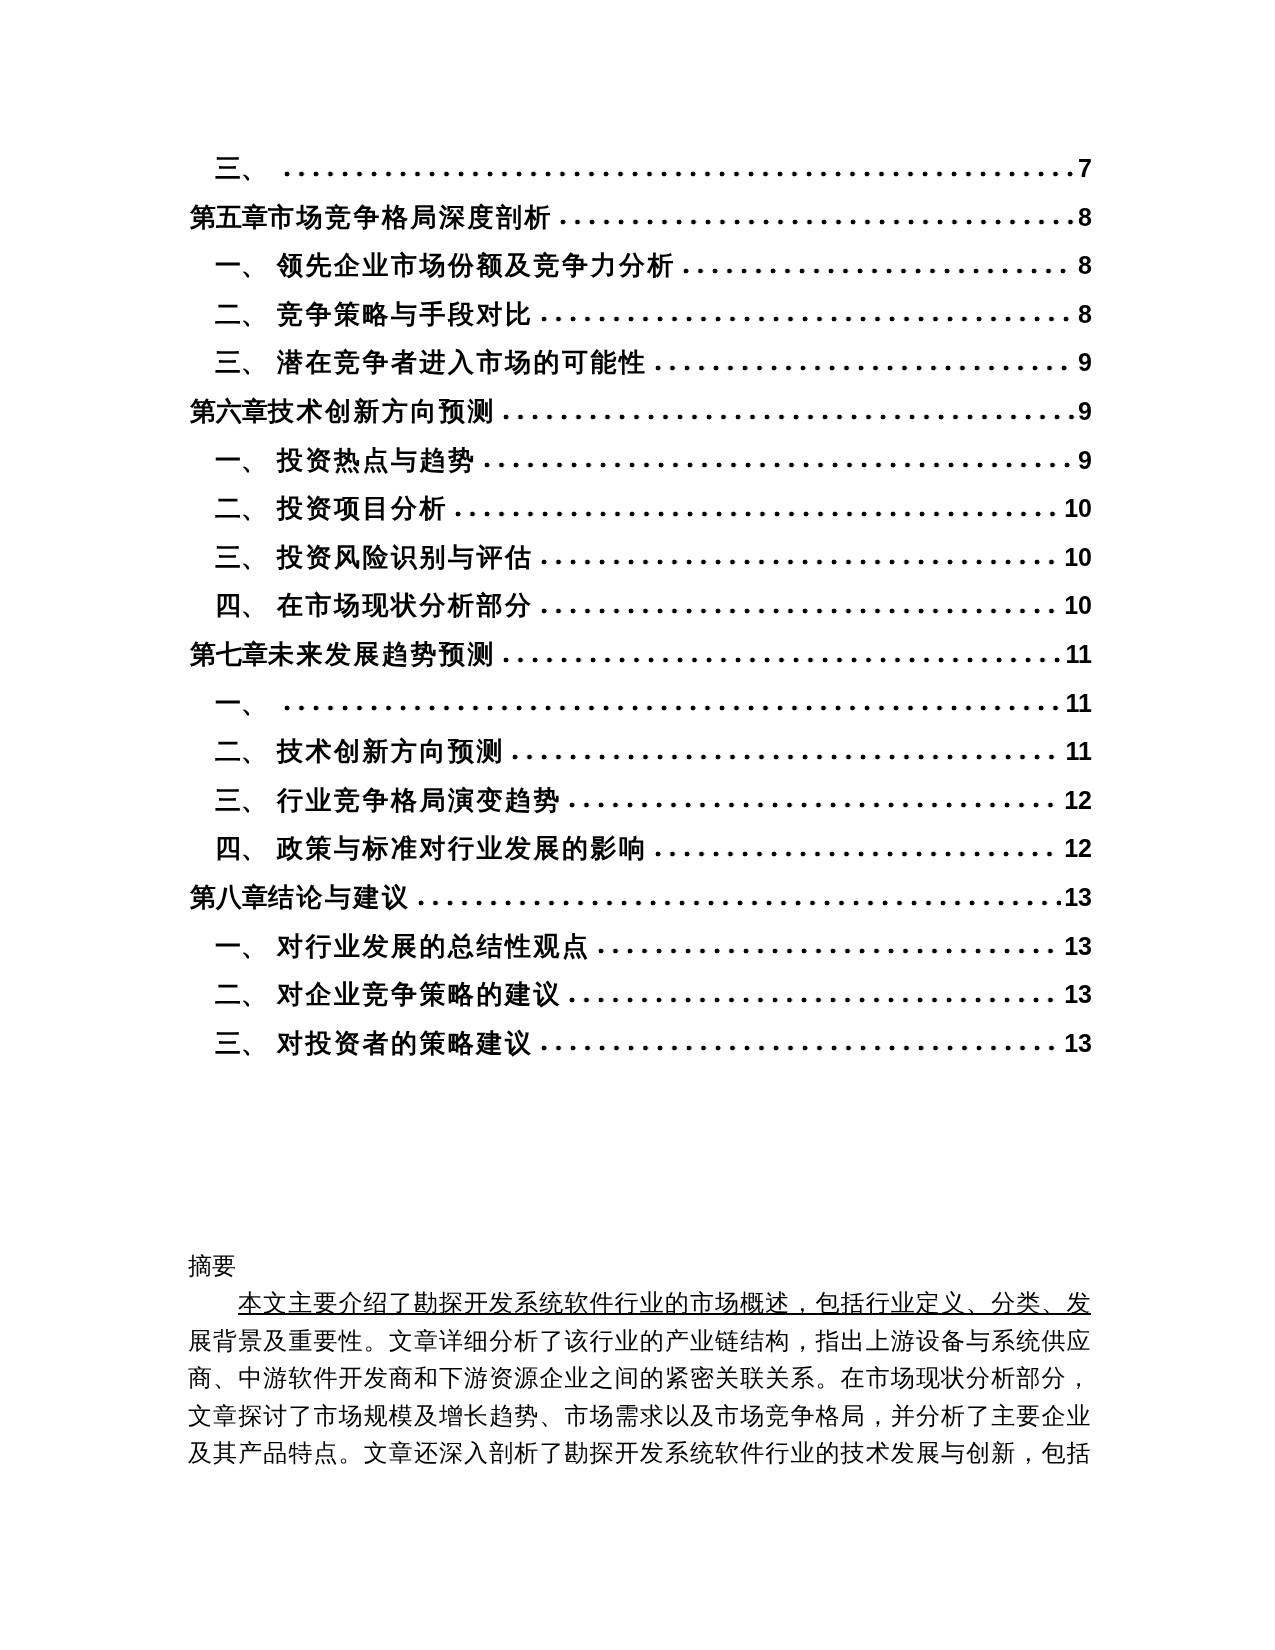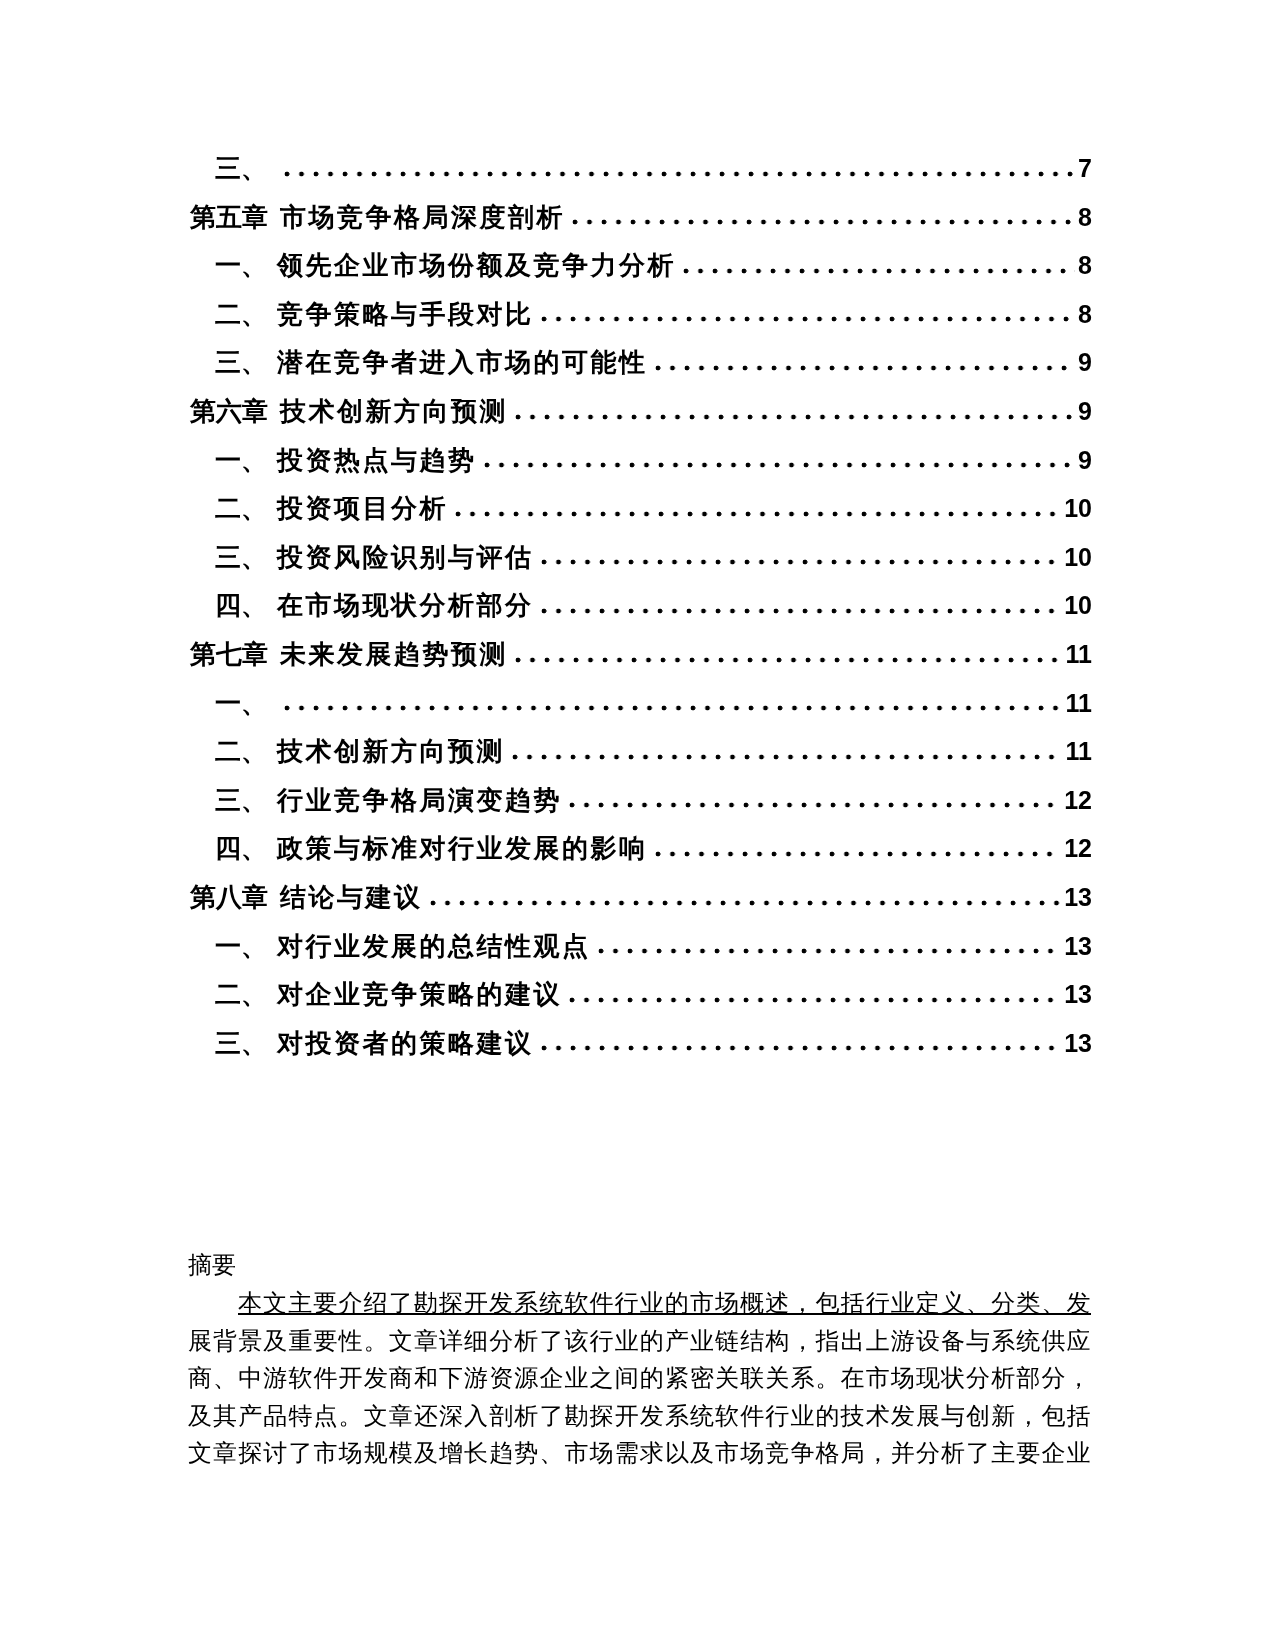--- a/index.html
+++ b/index.html
@@ -30,21 +30,21 @@
     line-height: 48.6px;
     font-family: "Liberation Sans", sans-serif;
     font-weight: 700;
     font-size: 26px;
     letter-spacing: 2.5px;
     white-space: nowrap;
   }
   .toc-row.l2 { padding-left: 25px; }
   .toc-row .label { flex: 0 0 auto; letter-spacing: 0; }
   .toc-row.l2 .label { width: 62px; }
-  .toc-row.l1 .label { margin-right: 12px; }
+  .toc-row.l1 .label { }
   .toc-row .title { flex: 0 0 auto; }
   .toc-row .dots {
     flex: 1 1 auto;
     min-width: 18px;
     margin-left: 5px;
     margin-right: 3px;
     background-image: radial-gradient(circle at 3px 3px, #000 2.1px, transparent 2.7px);
     background-size: 14.5px 6px;
     background-repeat: repeat-x;
     background-position: left 2px bottom 16px;
@@ -61,21 +61,20 @@
     left: 188px;
     right: 184px;
     top: 1248px;
     font-family: "Liberation Serif", serif;
     font-size: 24px;
     line-height: 37.4px;
     color: #000000;
   }
   .abstract-heading {
     font-weight: 400;
-    font-family: Liberation Mono, monospace;
   }
   .abs-line {
     text-align: justify;
     text-align-last: justify;
     letter-spacing: 0.5px;
     overflow: hidden;
     white-space: nowrap;
   }
   .abs-line.indent { text-indent: 50px; text-decoration: underline; }
 </style>
@@ -216,18 +215,18 @@
     <span class="pagenum">13</span>
   </div>
 </div>
 
   <div class="abstract">
     <div class="abstract-heading">摘要</div>
     <div>
         <div class="abs-line indent">本文主要介绍了勘探开发系统软件行业的市场概述，包括行业定义、分类、发</div>
         <div class="abs-line">展背景及重要性。文章详细分析了该行业的产业链结构，指出上游设备与系统供应</div>
         <div class="abs-line">商、中游软件开发商和下游资源企业之间的紧密关联关系。在市场现状分析部分，</div>
+        <div class="abs-line">文章探讨了市场规模及增长趋势、市场需求以及市场竞争格局，并分析了主要企业</div>
         <div class="abs-line">及其产品特点。文章还深入剖析了勘探开发系统软件行业的技术发展与创新，包括</div>
-        <div class="abs-line">文章探讨了市场规模及增长趋势、市场需求以及市场竞争格局，并分析了主要企业</div>
       </div>
   </div>
 
 </div>
 
 </body></html>

